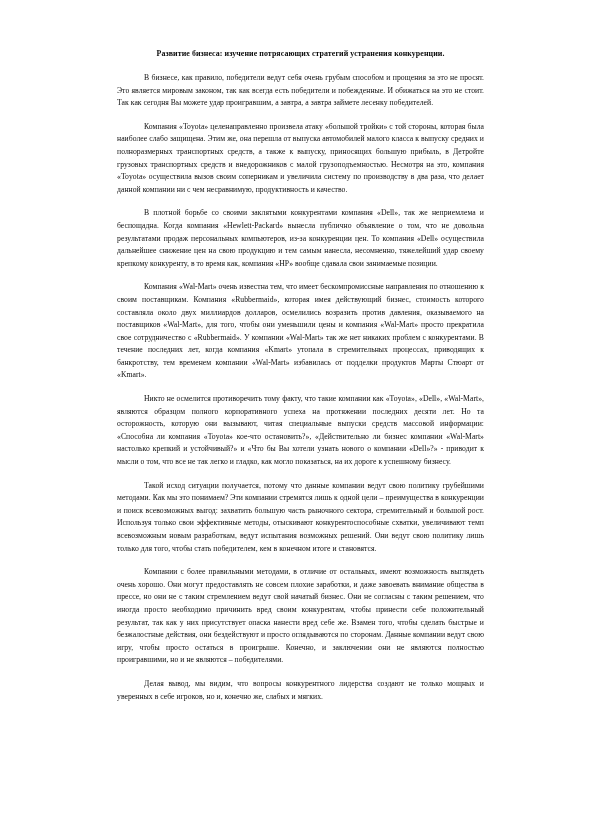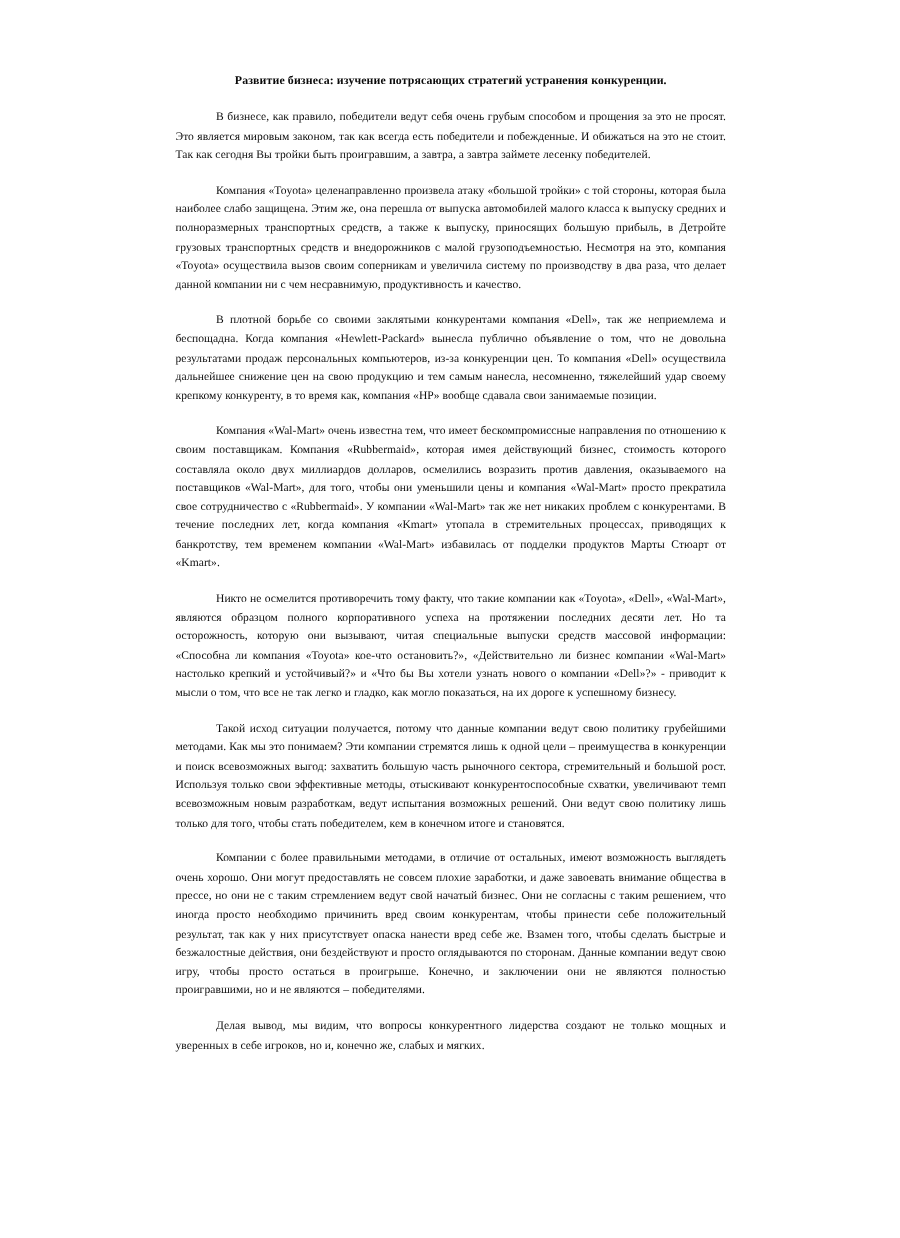--- a/index.html
+++ b/index.html
@@ -50,21 +50,21 @@
   }
 </style>
 </head>
 <body>
 
 <div class="page">
 
   <h1 class="doc-title">Развитие бизнеса: изучение потрясающих стратегий устранения конкуренции.</h1>
 
   <div class="doc-body">
-    <p class="para">В бизнесе, как правило, победители ведут себя очень грубым способом и прощения за это не просят. Это является мировым законом, так как всегда есть победители и побежденные. И обижаться на это не стоит. Так как сегодня Вы тройки быть проигравшим, а завтра, а завтра займете лесенку победителей.</p>
+    <p class="para">В бизнесе, как правило, победители ведут себя очень грубым способом и прощения за это не просят. Это является мировым законом, так как всегда есть победители и побежденные. И обижаться на это не стоит. Так как сегодня Вы можете удар проигравшим, а завтра, а завтра займете лесенку победителей.</p>
     <p class="para">Компания «Toyota» целенаправленно произвела атаку «большой тройки» с той стороны, которая была наиболее слабо защищена. Этим же, она перешла от выпуска автомобилей малого класса к выпуску средних и полноразмерных транспортных средств, а также к выпуску, приносящих большую прибыль, в Детройте грузовых транспортных средств и внедорожников с малой грузоподъемностью. Несмотря на это, компания «Toyota» осуществила вызов своим соперникам и увеличила систему по производству в два раза, что делает данной компании ни с чем несравнимую, продуктивность и качество.</p>
     <p class="para">В плотной борьбе со своими заклятыми конкурентами компания «Dell», так же неприемлема и беспощадна. Когда компания «Hewlett-Packard» вынесла публично объявление о том, что не довольна результатами продаж персональных компьютеров, из-за конкуренции цен. То компания «Dell» осуществила дальнейшее снижение цен на свою продукцию и тем самым нанесла, несомненно, тяжелейший удар своему крепкому конкуренту, в то время как, компания «HP» вообще сдавала свои занимаемые позиции.</p>
     <p class="para">Компания «Wal-Mart» очень известна тем, что имеет бескомпромиссные направления по отношению к своим поставщикам. Компания «Rubbermaid», которая имея действующий бизнес, стоимость которого составляла около двух миллиардов долларов, осмелились возразить против давления, оказываемого на поставщиков «Wal-Mart», для того, чтобы они уменьшили цены и компания «Wal-Mart» просто прекратила свое сотрудничество с «Rubbermaid». У компании «Wal-Mart» так же нет никаких проблем с конкурентами. В течение последних лет, когда компания «Kmart» утопала в стремительных процессах, приводящих к банкротству, тем временем компании «Wal-Mart» избавилась от подделки продуктов Марты Стюарт от «Kmart».</p>
     <p class="para">Никто не осмелится противоречить тому факту, что такие компании как «Toyota», «Dell», «Wal-Mart», являются образцом полного корпоративного успеха на протяжении последних десяти лет. Но та осторожность, которую они вызывают, читая специальные выпуски средств массовой информации: «Способна ли компания «Toyota» кое-что остановить?», «Действительно ли бизнес компании «Wal-Mart» настолько крепкий и устойчивый?» и «Что бы Вы хотели узнать нового о компании «Dell»?» - приводит к мысли о том, что все не так легко и гладко, как могло показаться, на их дороге к успешному бизнесу.</p>
     <p class="para">Такой исход ситуации получается, потому что данные компании ведут свою политику грубейшими методами. Как мы это понимаем? Эти компании стремятся лишь к одной цели – преимущества в конкуренции и поиск всевозможных выгод: захватить большую часть рыночного сектора, стремительный и большой рост. Используя только свои эффективные методы, отыскивают конкурентоспособные схватки, увеличивают темп всевозможным новым разработкам, ведут испытания возможных решений. Они ведут свою политику лишь только для того, чтобы стать победителем, кем в конечном итоге и становятся.</p>
     <p class="para">Компании с более правильными методами, в отличие от остальных, имеют возможность выглядеть очень хорошо. Они могут предоставлять не совсем плохие заработки, и даже завоевать внимание общества в прессе, но они не с таким стремлением ведут свой начатый бизнес. Они не согласны с таким решением, что иногда просто необходимо причинить вред своим конкурентам, чтобы принести себе положительный результат, так как у них присутствует опаска нанести вред себе же. Взамен того, чтобы сделать быстрые и безжалостные действия, они бездействуют и просто оглядываются по сторонам. Данные компании ведут свою игру, чтобы просто остаться в проигрыше. Конечно, и заключении они не являются полностью проигравшими, но и не являются – победителями.</p>
     <p class="para">Делая вывод, мы видим, что вопросы конкурентного лидерства создают не только мощных и уверенных в себе игроков, но и, конечно же, слабых и мягких.</p>
   </div>
 
 </div>

